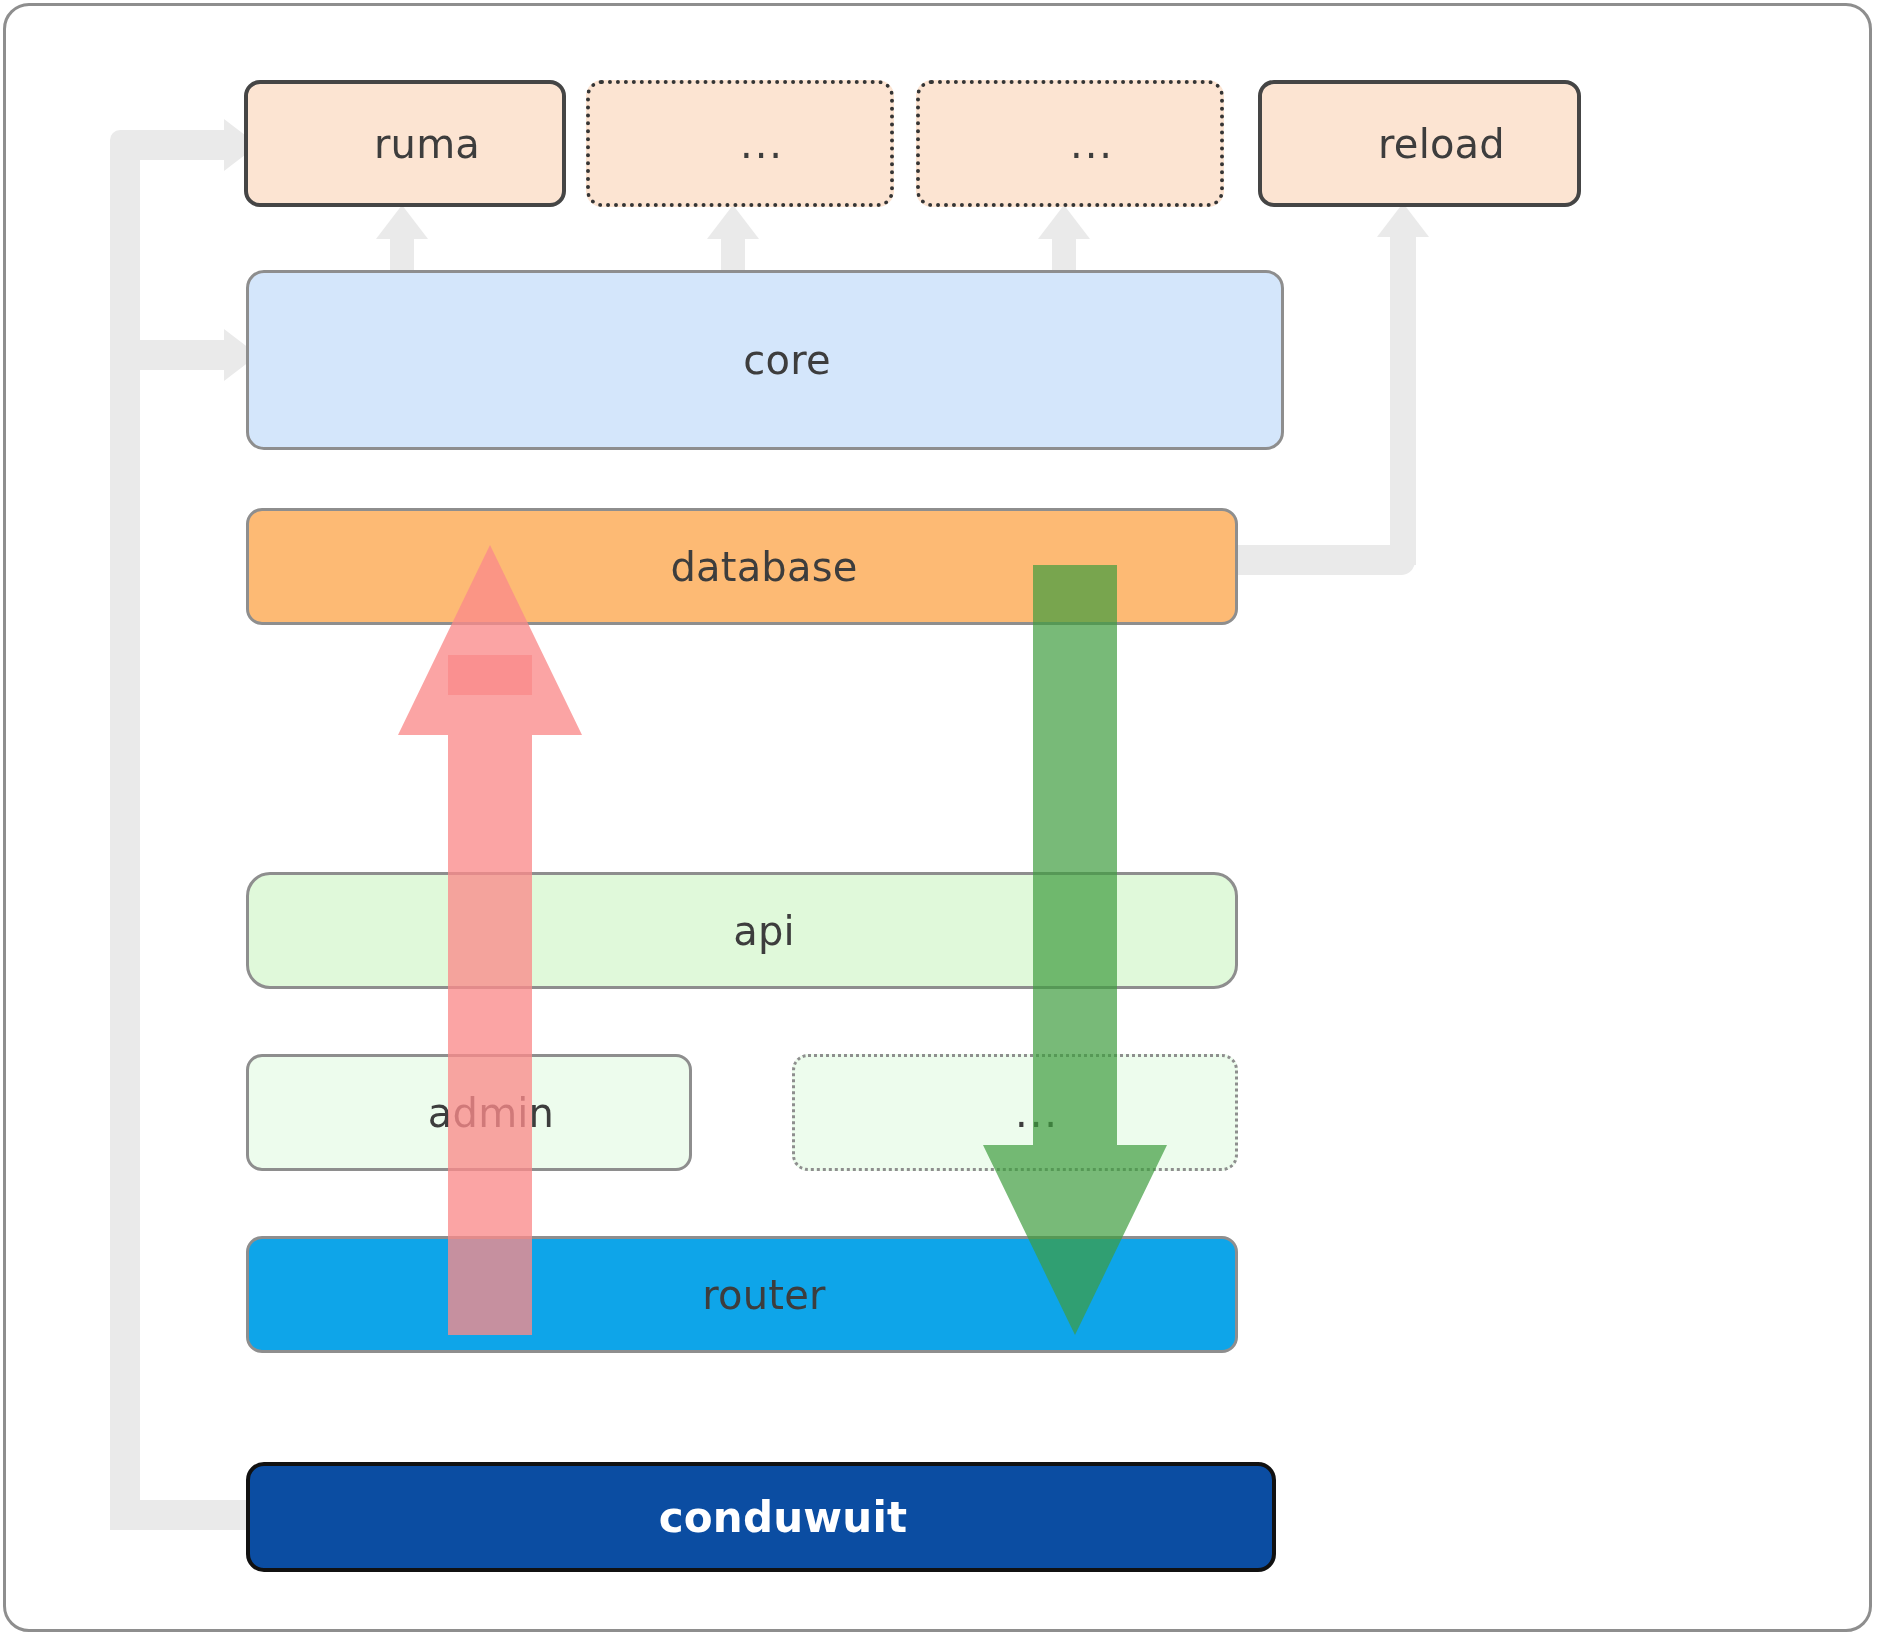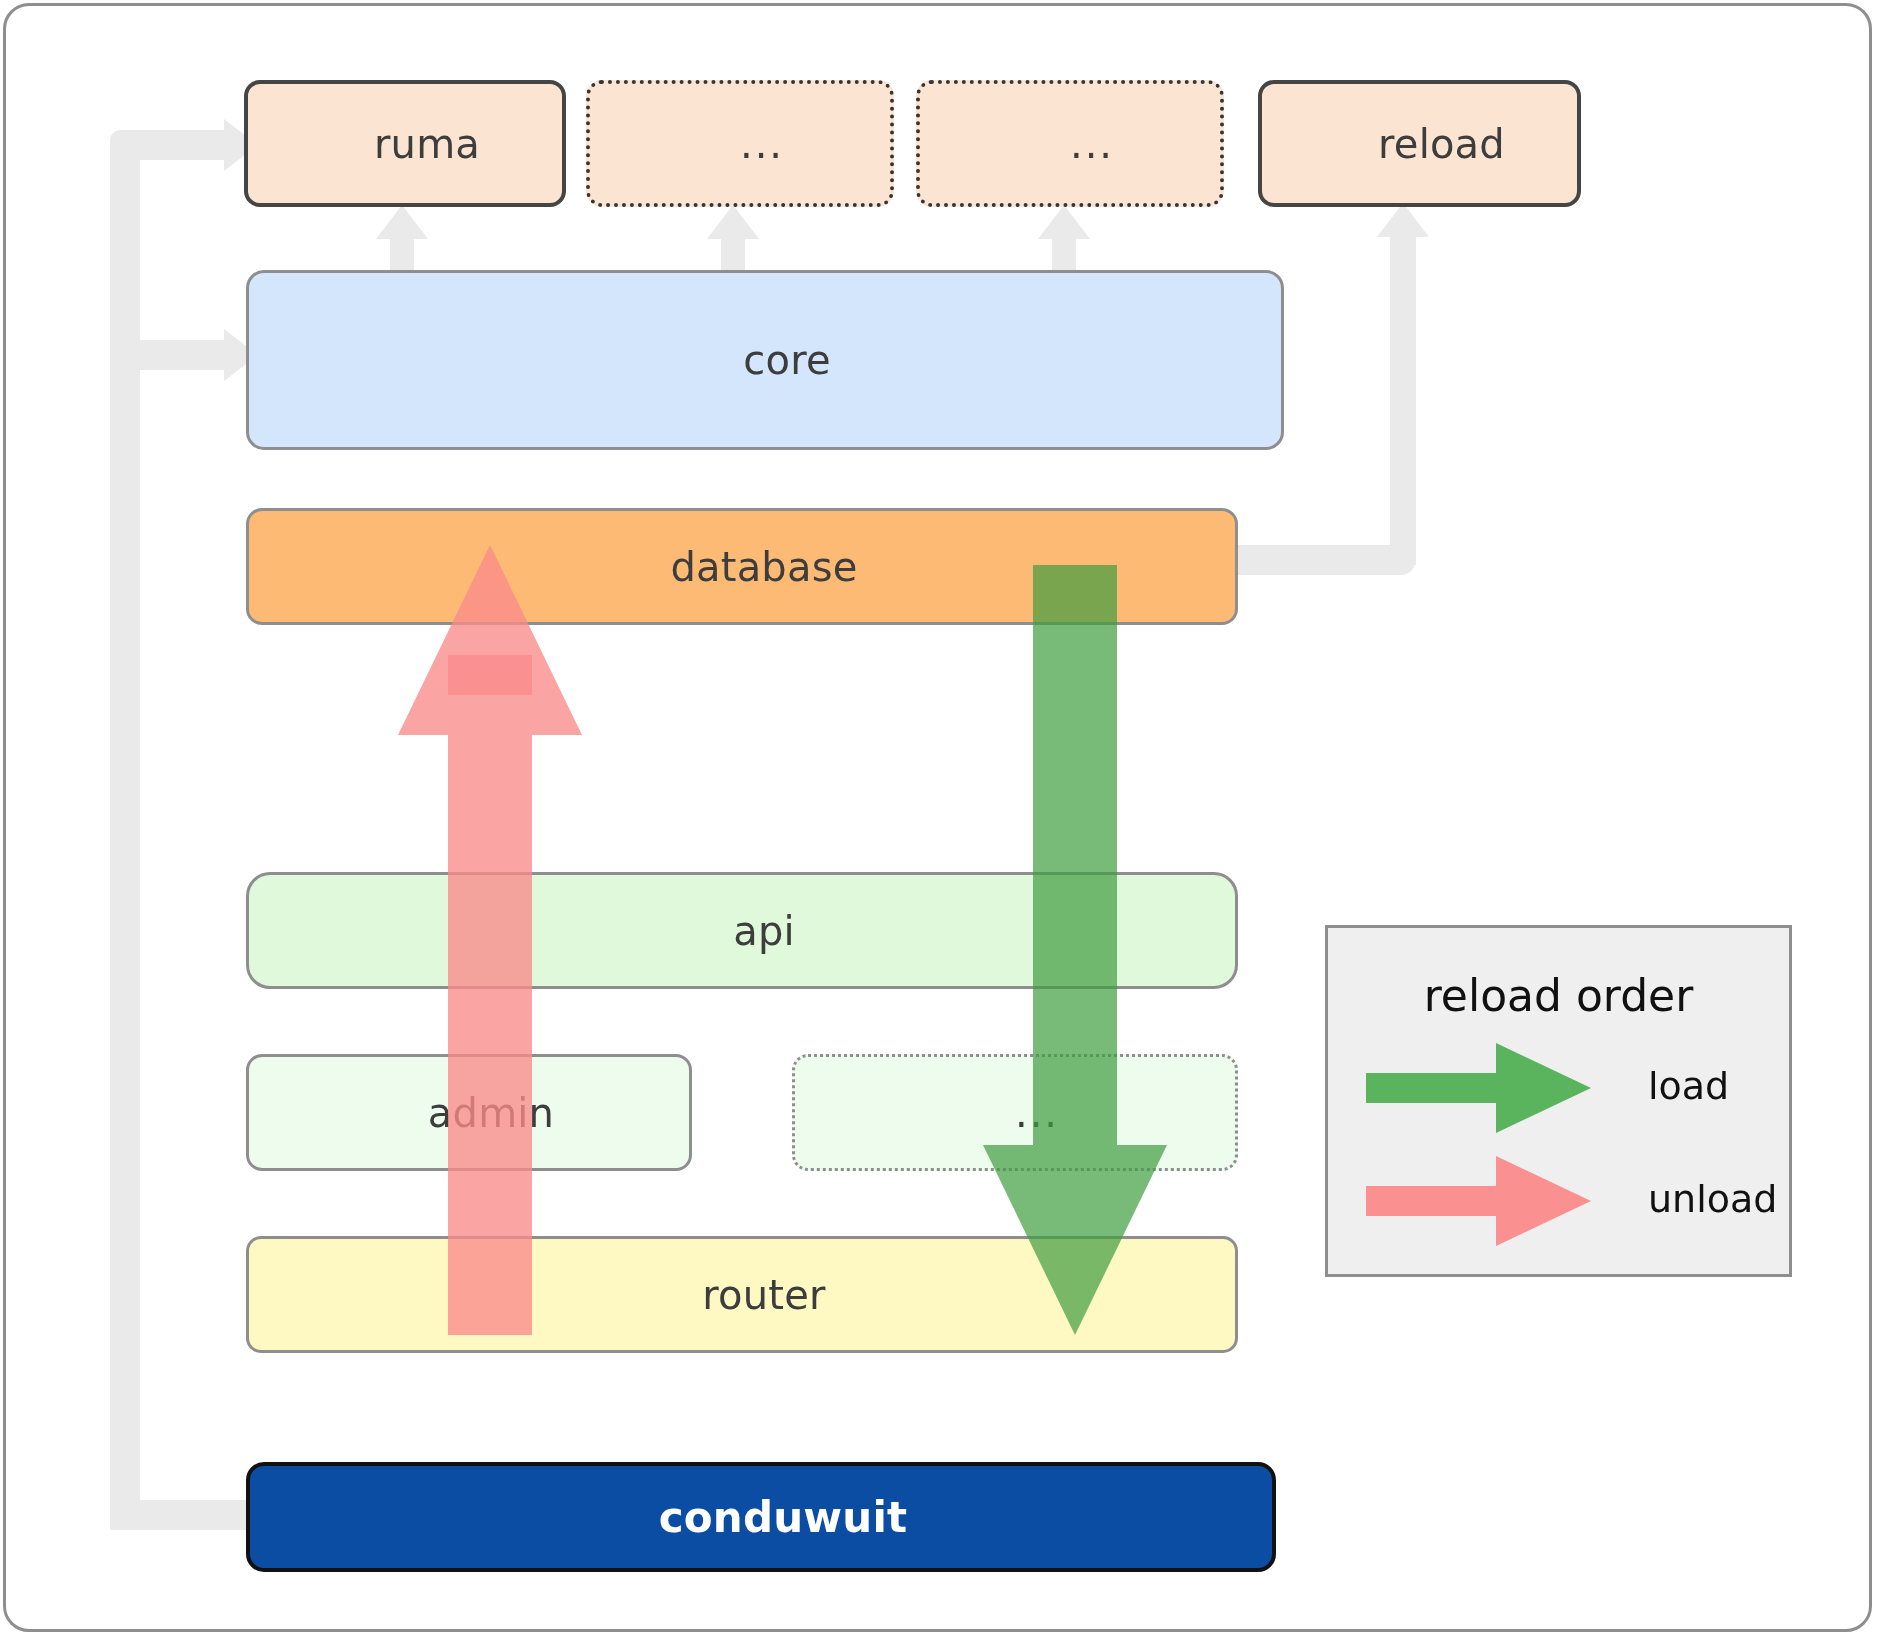--- a/index.html
+++ b/index.html
@@ -70,21 +70,21 @@
   
   .layer {
     border: 3px solid #8e8e8e;
     border-radius: 16px;
   }
   .layer.l-database { background: #fdba74; text-align: center; }
   .layer.l-service  { background: #d4f7cd; }
   .layer.l-api      { background: #e0f9da; border-radius: 24px; }
   .layer.l-admin    { background: #edfced; }
   .layer.l-dots     { background: #edfced; border: 3px dotted #8e8e8e; }
-  .layer.l-router   { background: #fef9c3; border-radius: 15px; }
+  .layer.l-router   { background: #0ea5e9; }
 
   
   .root {
     background: #0b4da2;
     border: 4px solid #111111;
     border-radius: 18px;
     color: #ffffff;
     font-weight: bold;
     font-size: 42px;
   }
@@ -220,33 +220,14 @@
     </g>
   </svg>
 
   <svg class="flow" width="200" height="770" style="left:975px; top:565px;">
     <g fill="#3f9d3f" fill-opacity="0.70">
       <rect x="58" y="0" width="84" height="620"></rect>
       <polygon points="100,770 8,580 58,580 58,620 142,620 142,580 192,580"></polygon>
     </g>
   </svg>
 
-  <div class="legend" style="left:1325px; top:925px; width:467px; height:352px;">
-    <div class="legend-title">reload order</div>
-
-    <svg width="225" height="90" style="position:absolute; left:38px; top:115px;">
-      <g fill="#4caf50" fill-opacity="0.92">
-        <rect x="0" y="30" width="160" height="30"></rect>
-        <polygon points="225,45 130,0 130,30 160,30 160,60 130,60 130,90"></polygon>
-      </g>
-    </svg>
-    <div class="legend-row-label" style="left:320px; top:136px;">load</div>
-
-    <svg width="225" height="90" style="position:absolute; left:38px; top:228px;">
-      <g fill="#fa8a8a" fill-opacity="0.95">
-        <rect x="0" y="30" width="160" height="30"></rect>
-        <polygon points="225,45 130,0 130,30 160,30 160,60 130,60 130,90"></polygon>
-      </g>
-    </svg>
-    <div class="legend-row-label" style="left:320px; top:249px;">unload</div>
-  </div>
 
 </div>
 
 </body></html>

